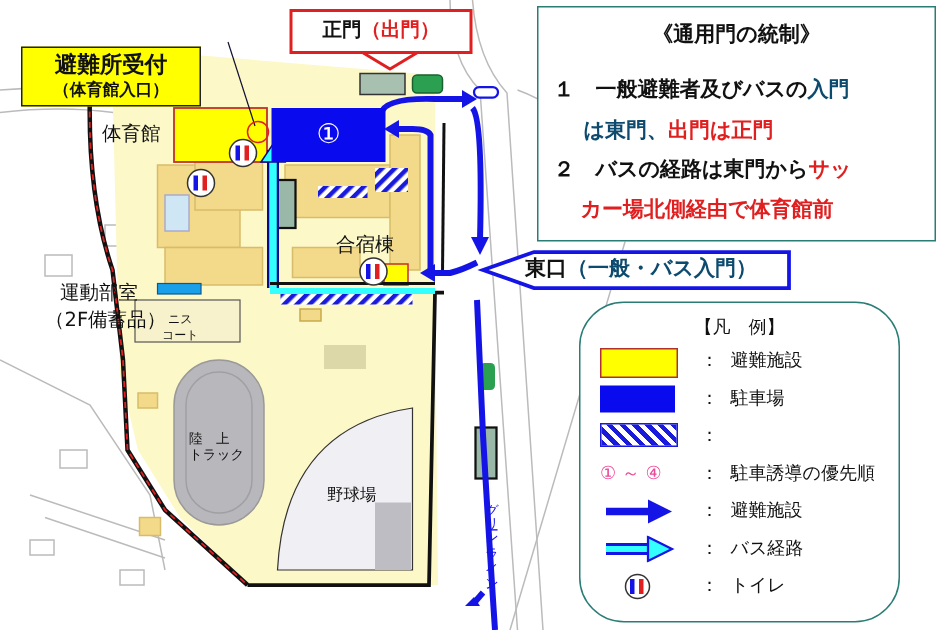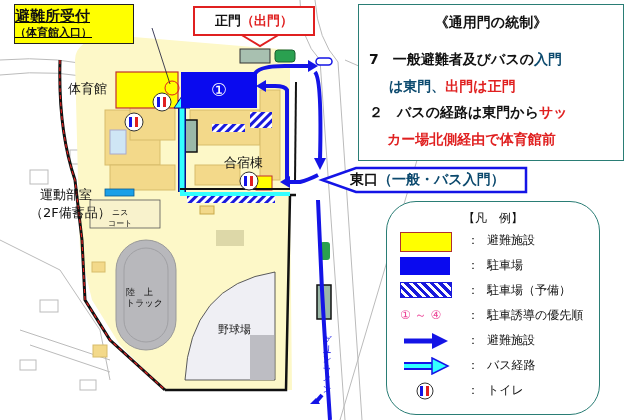--- a/index.html
+++ b/index.html
@@ -1,18 +1,18 @@
 <!DOCTYPE html>
 <html><head>
 <meta charset="utf-8">
 <style>
   html,body{margin:0;padding:0;}
   body{width:626px;height:420px;position:relative;overflow:hidden;background:#ffffff;font-family:"DejaVu Sans",sans-serif;}
   svg.map{position:absolute;left:0;top:0;}
-  .callout{position:absolute;left:14px;top:4px;width:118px;height:38px;background:#ffff00;border:1.5px solid #222;text-decoration:underline;}
+  .callout{position:absolute;left:14px;top:31px;width:118px;height:38px;background:#ffff00;border:1.5px solid #222;text-align:center;}
   .callout .t1{font-size:15px;font-weight:bold;color:#111;line-height:20px;margin-top:1px;}
   .callout .t2{font-size:11px;font-weight:bold;color:#111;line-height:14px;}
   .gate{position:absolute;left:193px;top:6px;width:118px;height:26px;border:2px solid #e02020;background:#fff;text-align:center;font-weight:bold;font-size:13px;line-height:26px;}
   .gate .black{color:#111;}
   .gate .red{color:#e02020;}
   .rules{position:absolute;left:358px;top:4px;width:264px;height:155px;border:1.5px solid #2a7d75;background:#fff;}
   .rules .title{position:absolute;left:0;width:100%;top:9px;text-align:center;font-size:14px;font-weight:bold;color:#111;}
   .rules .line{position:absolute;font-size:14px;font-weight:bold;white-space:nowrap;}
   .blue{color:#0c4a6e;}
   .red{color:#e02020;}
@@ -153,21 +153,21 @@
   <div class="t1">避難所受付</div>
   <div class="t2">（体育館入口）</div>
 </div>
 
 <div class="gate">
   <span class="black">正門</span><span class="red">（出門）</span>
 </div>
 
 <div class="rules">
   <div class="title">《通用門の統制》</div>
-  <div class="line dark" style="left:10px;top:46px;"><span>7　一般避難者及びバスの</span><span class="blue">入門</span></div>
+  <div class="line dark" style="left:10px;top:46px;"><span>１　一般避難者及びバスの</span><span class="blue">入門</span></div>
   <div class="line" style="left:30px;top:73px;"><span class="blue">は東門、</span><span class="red">出門は正門</span></div>
   <div class="line dark" style="left:10px;top:99px;"><span>２　バスの経路は東門から</span><span class="red">サッ</span></div>
   <div class="line red" style="left:28px;top:126px;">カー場北側経由で体育館前</div>
 </div>
 
 <div class="east">
   <div class="txt"><span class="dark">東口</span><span class="blue">（一般・バス入門）</span></div>
 </div>
 
 <div class="maplabel" style="left:68px;top:80px;font-size:13px;">体育館</div>
@@ -189,21 +189,20 @@
     <span class="lg-label">避難施設</span>
   </div>
   <div class="lg-row" style="top:53px;">
     <div class="lg-sym" style="background:#0a0aef;"></div>
     <span class="lg-colon">：</span>
     <span class="lg-label">駐車場</span>
   </div>
   <div class="lg-row" style="top:78px;">
     <div class="lg-sym" style="background:repeating-linear-gradient(45deg,#1a1adc 0 3px,#fff 3px 6px);border:1px solid #1a1adc;height:14px;"></div>
     <span class="lg-colon">：</span>
-    <span class="lg-label">駐車場（予備）</span>
   </div>
   <div class="lg-row" style="top:103px;">
     <div class="lg-sym" style="font-size:12px;color:#ec4899;white-space:nowrap;">① ～ ④</div>
     <span class="lg-colon">：</span>
     <span class="lg-label">駐車誘導の優先順</span>
   </div>
   <div class="lg-row" style="top:128px;">
     <svg class="lg-sym" viewBox="0 0 50 18">
         <path d="M4,9 L36,9" stroke="#1414e6" stroke-width="5"></path>
         <path d="M32,1 L48,9 L32,17 Z" fill="#1414e6"></path>

